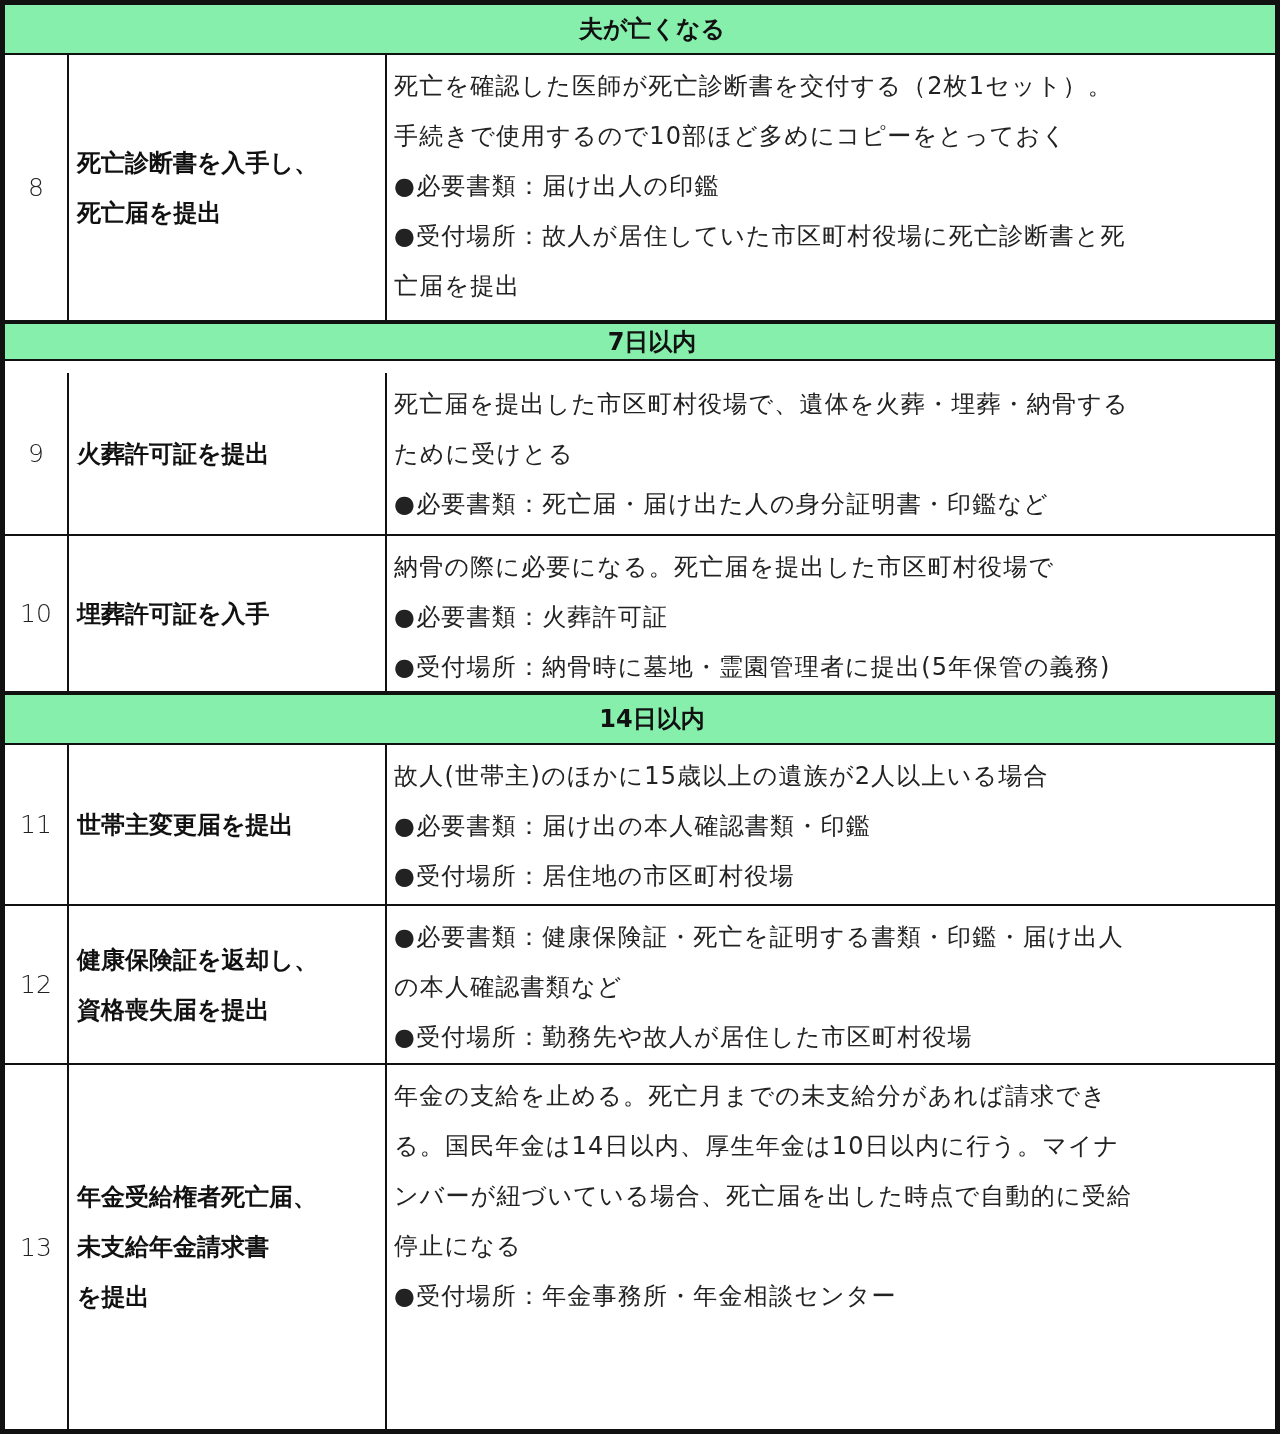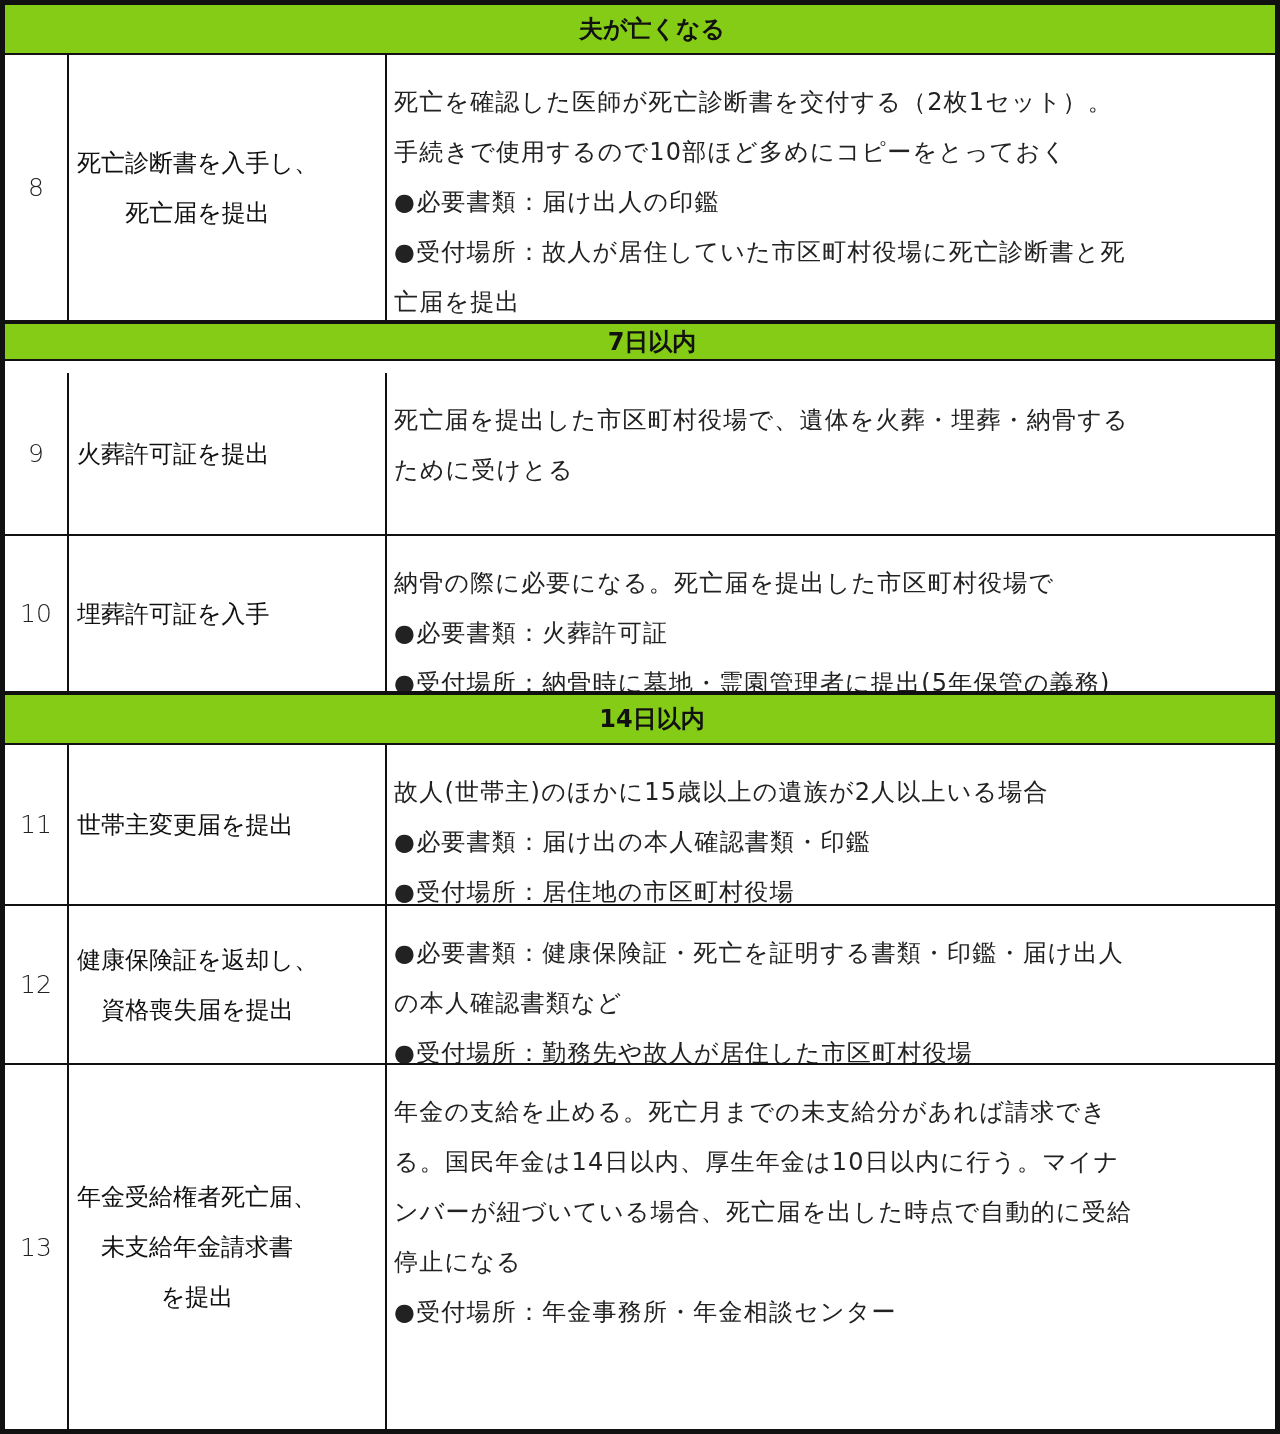--- a/index.html
+++ b/index.html
@@ -8,21 +8,21 @@
     position: absolute; left: 0; top: 0;
     width: 1280px; height: 1434px;
     box-sizing: border-box;
     border: 5px solid #111;
     font-family: "DejaVu Sans", "Liberation Sans", sans-serif;
     color: #1a1a1a;
     background: #fff;
   }
   .section {
     position: absolute; left: 0; right: 0;
-    background: #84cc16;
+    background: #86efac;
     box-sizing: border-box;
     border-bottom: 2px solid #111;
     display: flex; align-items: center; justify-content: center;
     font-weight: bold; font-size: 24px; color: #111; padding-left: 24px;
   }
   .section.with-top { border-top: 4px solid #111; }
   .row {
     position: absolute; left: 0; right: 0;
     box-sizing: border-box;
     display: flex;
@@ -34,27 +34,27 @@
     border-right: 2px solid #111;
     display: flex; align-items: center; justify-content: center;
     font-size: 25px; font-weight: 300; color: #222;
   }
   .cell-title {
     width: 318px; flex: 0 0 318px;
     box-sizing: border-box;
     border-right: 2px solid #111;
     display: flex; align-items: center;
     padding-left: 8px;
-    font-size: 24px; font-weight: normal; line-height: 50px; color: #111; text-align: center;
+    font-size: 24px; font-weight: bold; line-height: 50px; color: #111;
   }
   .cell-title span { white-space: pre-line; }
   .cell-desc {
     flex: 1 1 auto;
     box-sizing: border-box;
-    padding: 22px 4px 0 7px;
+    padding: 6px 4px 0 7px;
     font-size: 24px; line-height: 50px; color: #222;
     letter-spacing: 1.2px;
   }
   .line { display: block; white-space: nowrap; overflow: hidden; }
 </style>
 </head>
 <body>
 
 <div class="table">
 
@@ -80,20 +80,21 @@
     <span>7日以内</span>
   </div>
   <div class="row" style="top:368px; height:161px;">
     <div class="cell-num">9</div>
     <div class="cell-title">
         <span>火葬許可証を提出</span>
       </div>
     <div class="cell-desc">
       <span class="line">死亡届を提出した市区町村役場で、遺体を火葬・埋葬・納骨する</span>
       <span class="line">ために受けとる</span>
+      <span class="line">●必要書類：死亡届・届け出た人の身分証明書・印鑑など</span>
     </div>
   </div>
   <div class="row sep" style="top:529px; height:157px;">
     <div class="cell-num">10</div>
     <div class="cell-title">
         <span>埋葬許可証を入手</span>
       </div>
     <div class="cell-desc">
       <span class="line">納骨の際に必要になる。死亡届を提出した市区町村役場で</span>
       <span class="line">●必要書類：火葬許可証</span>

